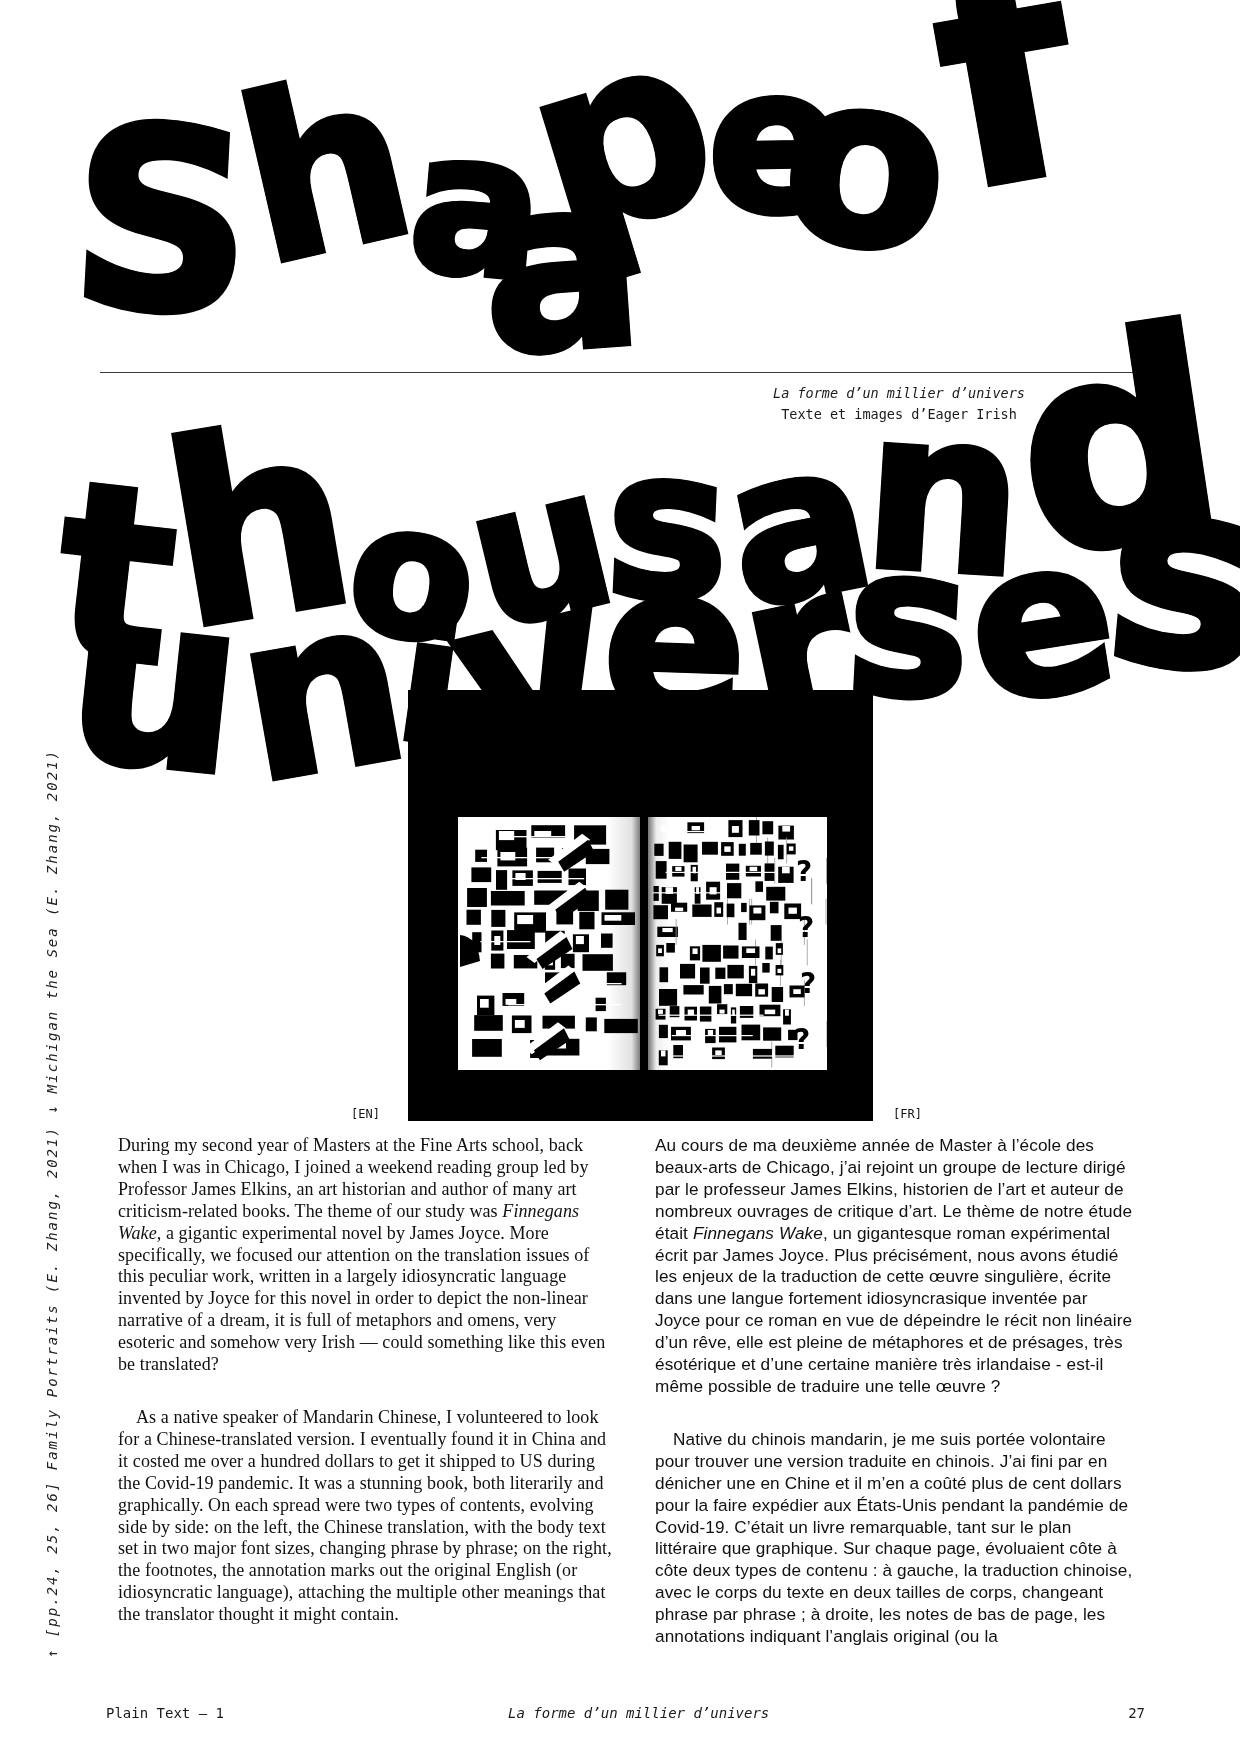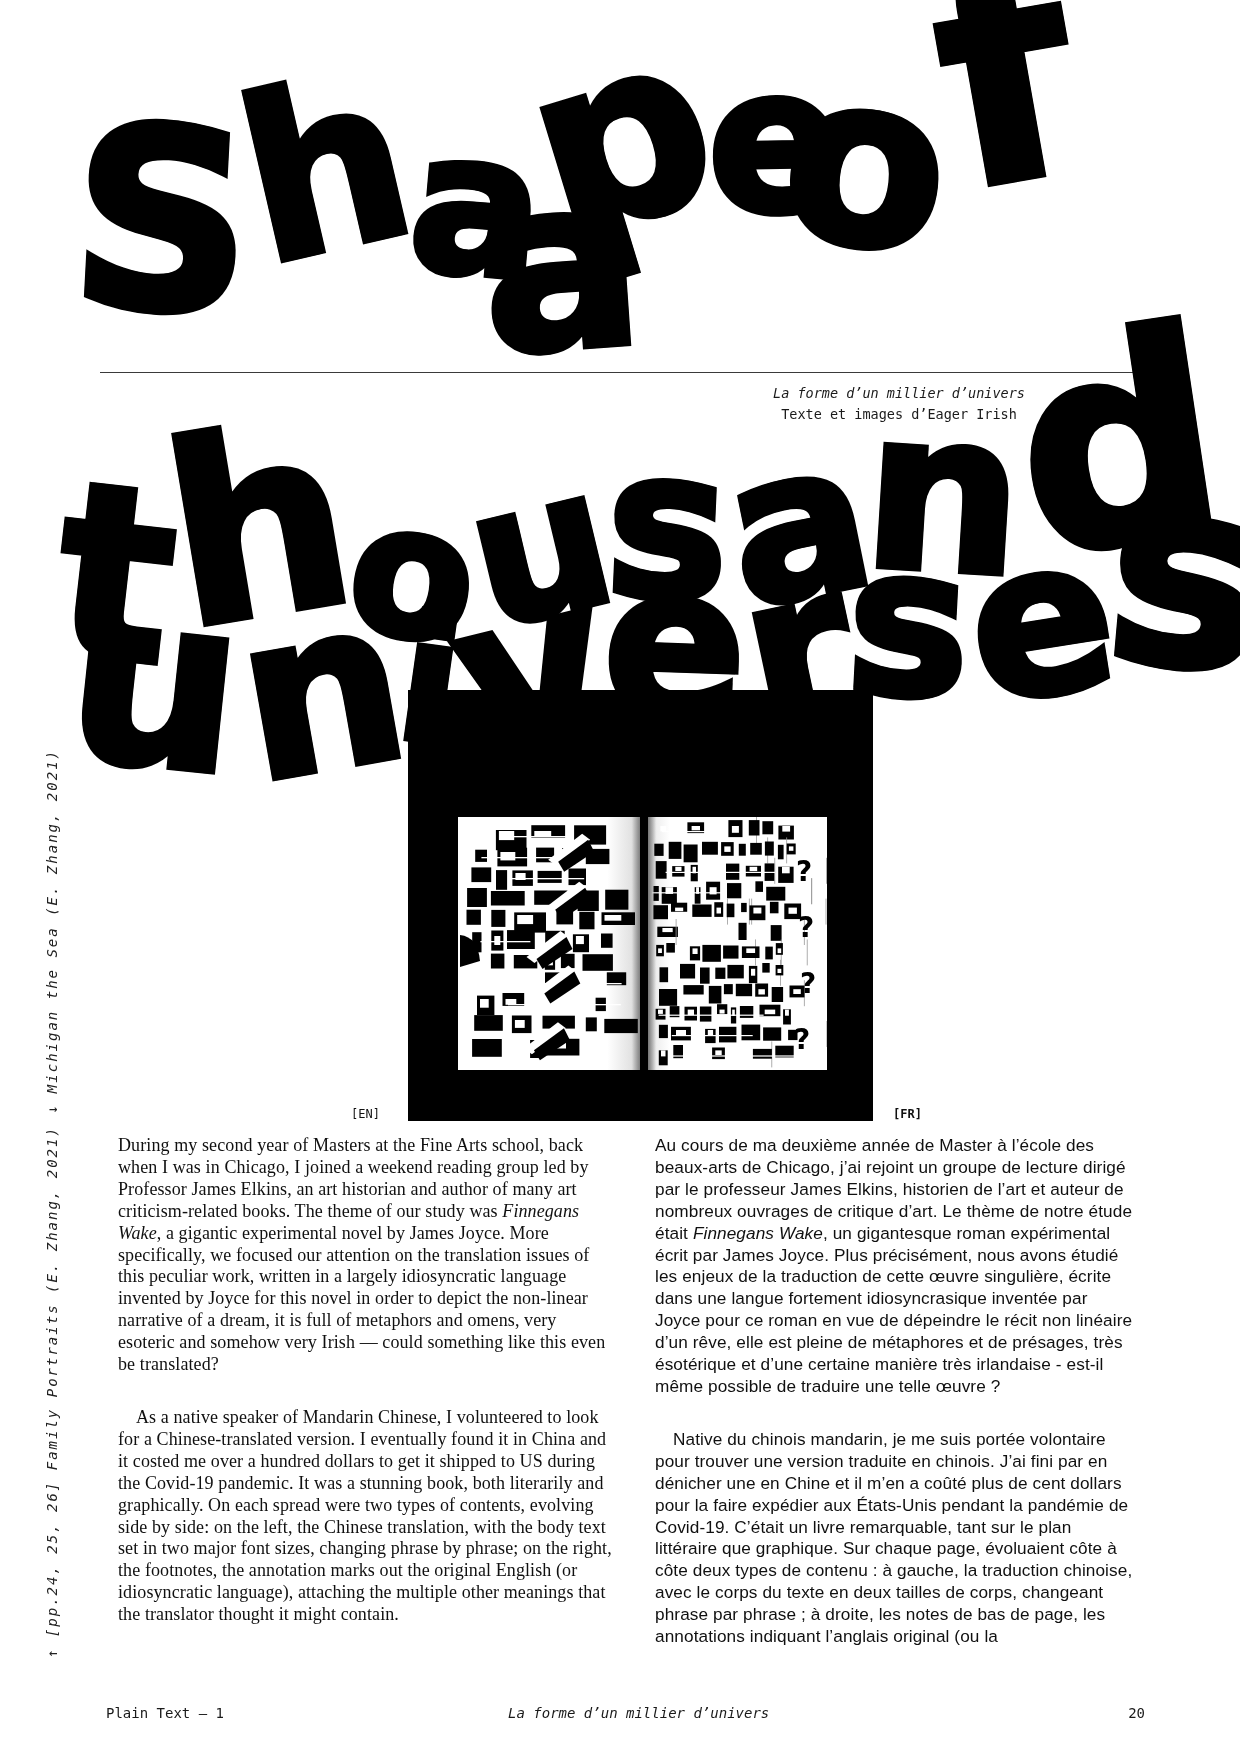--- a/index.html
+++ b/index.html
@@ -32,21 +32,21 @@
   .book-page{position:absolute;top:127px;height:253px;overflow:hidden;}
   .page-left{left:50px;width:182px;background:linear-gradient(90deg,#fff 0%,#fff 82%,#e2e2e2 95%,#bfbfbf 100%);}
   .page-right{left:240px;width:179px;background:linear-gradient(90deg,#c4c4c4 0%,#efefef 5%,#fff 12%,#fff 100%);}
   .book-page svg{width:100%;height:100%;display:block;}
   .gutter{position:absolute;left:224px;top:127px;width:24px;height:253px;
           background:linear-gradient(90deg,rgba(0,0,0,0) 0%,rgba(0,0,0,.45) 45%,rgba(0,0,0,.55) 55%,rgba(0,0,0,0) 100%);}
 
   
   .lang-label{position:absolute;top:1107px;font-family:"DejaVu Sans Mono",monospace;font-size:12px;color:#111;z-index:4;}
   .label-en{left:351px;}
-  .label-fr{left:893px;font-weight:bold;}
+  .label-fr{left:893px;}
 
   
   .col{position:absolute;top:1135px;z-index:1;}
   .col p{margin:0;}
   .col p.indent{text-indent:18px;margin-top:31px;}
   .col-en{left:118px;width:497px;font-family:"Liberation Serif","DejaVu Serif",serif;
           font-size:18px;line-height:21.9px;color:#101010;letter-spacing:.1px;}
   .col-fr{left:655px;width:482px;font-family:"Liberation Sans","DejaVu Sans",sans-serif;
           font-size:17.2px;line-height:21.9px;color:#101010;letter-spacing:.1px;}
   .col em{font-style:italic;}
@@ -346,15 +346,15 @@
       <p><span>During my second year of Masters at the Fine Arts school, back when I was in Chicago, I joined a weekend reading group led by Professor James Elkins, an art historian and author of many art criticism-related books. The theme of our study was </span><em>Finnegans Wake</em><span>, a gigantic experimental novel by James Joyce. More specifically, we focused our attention on the translation issues of this peculiar work, written in a largely idiosyncratic language invented by Joyce for this novel in order to depict the non-linear narrative of a dream, it is full of metaphors and omens, very esoteric and somehow very Irish — could something like this even be translated?</span></p>
       <p class="indent"><span>As a native speaker of Mandarin Chinese, I volunteered to look for a Chinese-translated version. I eventually found it in China and it costed me over a hundred dollars to get it shipped to US during the Covid-19 pandemic. It was a stunning book, both literarily and graphically. On each spread were two types of contents, evolving side by side: on the left, the Chinese translation, with the body text set in two major font sizes, changing phrase by phrase; on the right, the footnotes, the annotation marks out the original English (or idiosyncratic language), attaching the multiple other meanings that the translator thought it might contain.</span></p>
     </div>
   <div class="col col-fr">
       <p><span>Au cours de ma deuxième année de Master à l’école des beaux-arts de Chicago, j’ai rejoint un groupe de lecture dirigé par le professeur James Elkins, historien de l’art et auteur de nombreux ouvrages de critique d’art. Le thème de notre étude était </span><em>Finnegans Wake</em><span>, un gigantesque roman expérimental écrit par James Joyce. Plus précisément, nous avons étudié les enjeux de la traduction de cette œuvre singulière, écrite dans une langue fortement idiosyncrasique inventée par Joyce pour ce roman en vue de dépeindre le récit non linéaire d’un rêve, elle est pleine de métaphores et de présages, très ésotérique et d’une certaine manière très irlandaise - est-il même possible de traduire une telle œuvre ?</span></p>
       <p class="indent"><span>Native du chinois mandarin, je me suis portée volontaire pour trouver une version traduite en chinois. J’ai fini par en dénicher une en Chine et il m’en a coûté plus de cent dollars pour la faire expédier aux États-Unis pendant la pandémie de Covid-19. C’était un livre remarquable, tant sur le plan littéraire que graphique. Sur chaque page, évoluaient côte à côte deux types de contenu : à gauche, la traduction chinoise, avec le corps du texte en deux tailles de corps, changeant phrase par phrase ; à droite, les notes de bas de page, les annotations indiquant l’anglais original (ou la</span></p>
     </div>
 
   <div class="footer-item footer-left">Plain Text – 1</div>
   <div class="footer-item footer-center">La forme d’un millier d’univers</div>
-  <div class="footer-item footer-page">20</div>
+  <div class="footer-item footer-page">27</div>
 
 </div>
 
 </body></html>

